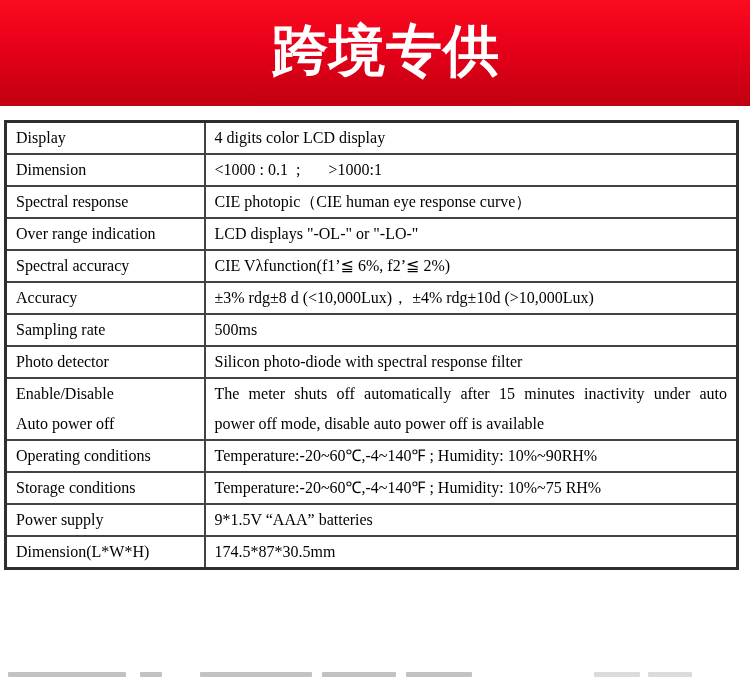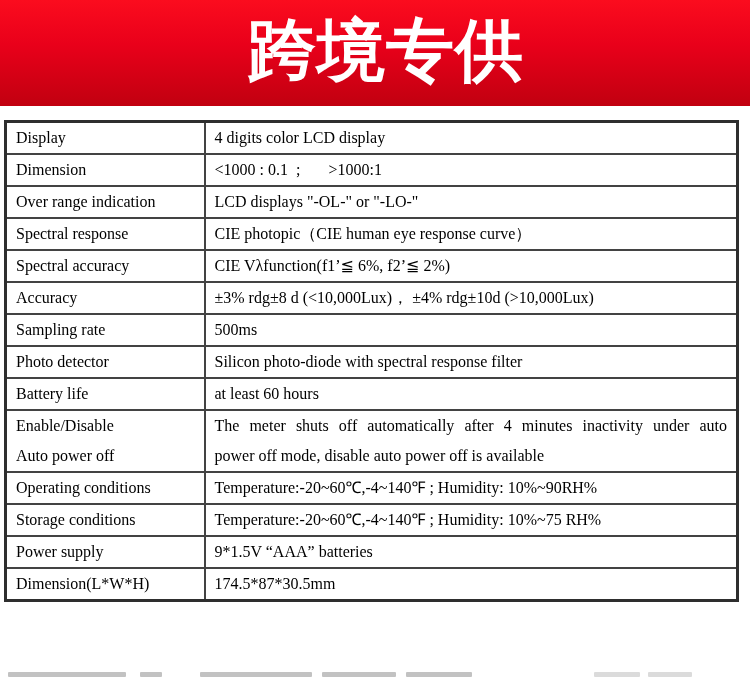--- a/index.html
+++ b/index.html
@@ -7,21 +7,21 @@
     width: 750px; height: 678px; position: relative; overflow: hidden;
     background: #ffffff;
     font-family: "Liberation Serif", serif;
   }
   .banner {
     position: absolute; top: 0; left: 0; width: 750px; height: 106px;
     background: linear-gradient(180deg, #fb0c1e 0%, #e9001a 42%, #c10010 100%);
     display: flex; align-items: center; justify-content: center;
   }
   .banner-title {
-    color: #ffffff; font-size: 68px; font-weight: 700; line-height: 1;
+    color: #ffffff; font-size: 56px; font-weight: 700; line-height: 1;
     font-family: "DejaVu Sans", "Liberation Sans", sans-serif;
     letter-spacing: 1px; margin-top: -4px; margin-left: 22px;
   }
   .spec-table {
     position: absolute; left: 4px; top: 120px; width: 735px;
     border-collapse: collapse; table-layout: fixed;
     border: 3px solid #2e2e2e;
     padding-left: 12px;
   }
   .spec-table col.c1 { width: 199px; }
@@ -61,27 +61,27 @@
       <td class="value">4 digits color LCD display</td>
     </tr>
 
 
     <tr>
       <td class="label">Dimension</td>
       <td class="value">&lt;1000 : 0.1  ;       &gt;1000:1</td>
     </tr>
 
     <tr>
-      <td class="label">Over range indication</td>
-      <td class="value">LCD displays "-OL-" or "-LO-"</td>
+      <td class="label">Spectral response</td>
+      <td class="value">CIE photopic（CIE human eye response curve）</td>
     </tr>
 
     <tr>
-      <td class="label">Spectral response</td>
-      <td class="value">CIE photopic（CIE human eye response curve）</td>
+      <td class="label">Over range indication</td>
+      <td class="value">LCD displays "-OL-" or "-LO-"</td>
     </tr>
 
     <tr>
       <td class="label">Spectral accuracy</td>
       <td class="value">CIE Vλfunction(f1’≦ 6%, f2’≦ 2%)</td>
     </tr>
 
     <tr>
       <td class="label">Accuracy</td>
       <td class="value">±3% rdg±8 d (&lt;10,000Lux)， ±4% rdg±10d (&gt;10,000Lux)</td>
@@ -90,29 +90,25 @@
     <tr>
       <td class="label">Sampling rate</td>
       <td class="value">500ms</td>
     </tr>
 
     <tr>
       <td class="label">Photo detector</td>
       <td class="value">Silicon photo-diode with spectral response filter</td>
     </tr>
 
-    <tr>
-      <td class="label">Battery life</td>
-      <td class="value">at least 60 hours</td>
-    </tr>
 
     <tr>
       <td class="label">Enable/Disable
 Auto power off</td>
-      <td class="value"><div class="jline">The meter shuts off automatically after 4 minutes inactivity under auto</div><div>power off mode, disable auto power off is available</div></td>
+      <td class="value"><div class="jline">The meter shuts off automatically after 15 minutes inactivity under auto</div><div>power off mode, disable auto power off is available</div></td>
     </tr>
 
     <tr>
       <td class="label">Operating conditions</td>
       <td class="value">Temperature:-20~60℃,-4~140℉ ; Humidity: 10%~90RH%</td>
     </tr>
 
     <tr>
       <td class="label">Storage conditions</td>
       <td class="value">Temperature:-20~60℃,-4~140℉ ; Humidity: 10%~75 RH%</td>

